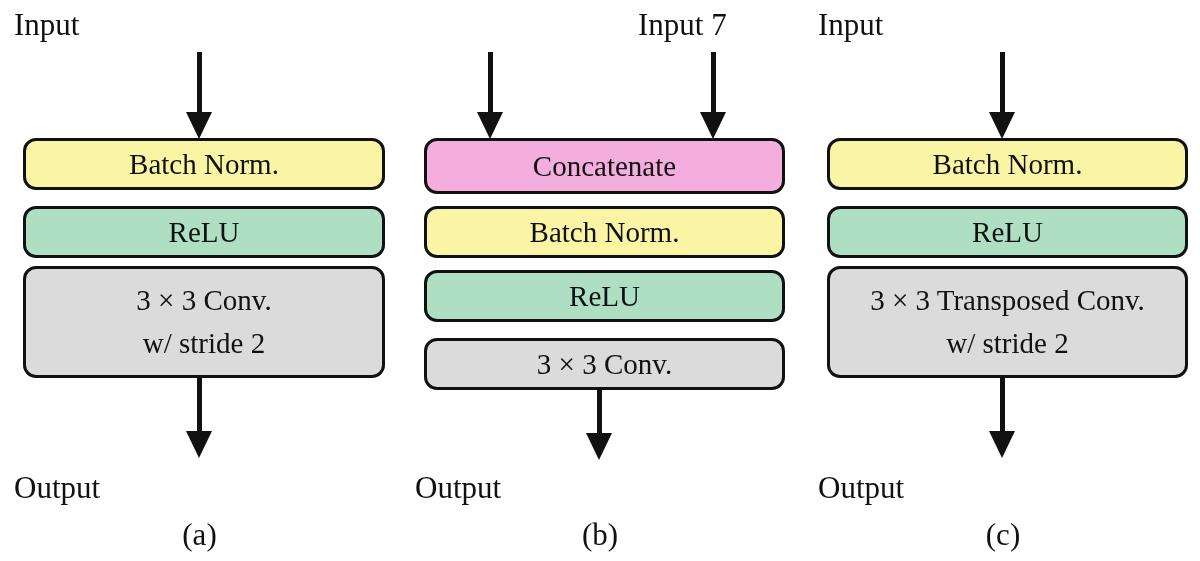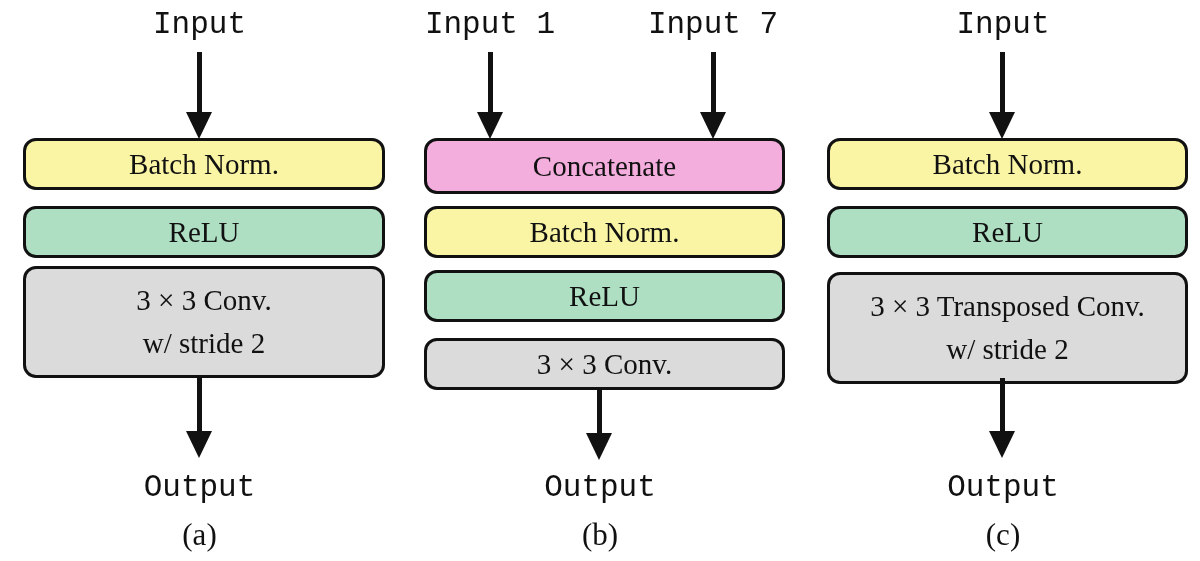--- a/index.html
+++ b/index.html
@@ -5,21 +5,21 @@
   html,body{margin:0;padding:0;background:#fff;}
   #canvas{
     position:relative;width:1200px;height:561px;background:#ffffff;
     font-family:"Liberation Serif","DejaVu Serif",serif;color:#111;overflow:hidden;
   }
   .col{position:absolute;top:0;height:561px;}
   #col-a{left:14px;width:371px;}
   #col-b{left:415px;width:370px;}
   #col-c{left:818px;width:370px;}
   .io-label{
-    position:absolute;text-align:center;font-size:31px;line-height:34px;white-space:nowrap;font-family:Liberation Mono, monospace;
+    position:absolute;text-align:left;font-size:31px;line-height:34px;white-space:nowrap;
   }
   .box{
     position:absolute;left:0;right:0;
     border:3px solid #111;border-radius:13px;
     display:flex;flex-direction:column;justify-content:center;align-items:center;
     font-size:29px;text-align:center;box-sizing:border-box;margin-left:9px;
   }
   .box-line{line-height:1.48;}
   .box-line:empty{display:none;}
   .arrow{position:absolute;width:27px;}
@@ -65,21 +65,20 @@
       <div class="shaft" style="height:55px;"></div>
       <div class="head" style="top:53px;"></div>
     </div>
 
     <div class="io-label" style="left:0;width:100%;top:471px;">Output</div>
 
     <div class="caption" style="top:517px;">(a)</div>
   </div>
 
   <div class="col" id="col-b">
-    <div class="io-label" style="left:0px;width:150px;top:8px;">Input 1</div>
     <div class="io-label" style="left:223px;width:150px;top:8px;">Input 7</div>
 
     <div class="arrow" style="left:62px;top:52px;">
       <div class="shaft" style="height:62px;"></div>
       <div class="head" style="top:60px;"></div>
     </div>
     <div class="arrow" style="left:285px;top:52px;">
       <div class="shaft" style="height:62px;"></div>
       <div class="head" style="top:60px;"></div>
     </div>
@@ -125,21 +124,21 @@
     <div class="box" style="top: 138px; height: 52px; background: rgb(250, 245, 164);">
       <span class="box-line">Batch Norm.</span>
 
     </div>
 
     <div class="box" style="top: 206px; height: 52px; background: rgb(174, 223, 195);">
       <span class="box-line">ReLU</span>
 
     </div>
 
-    <div class="box" style="top: 272px; height: 112px; background: rgb(219, 219, 219);">
+    <div class="box" style="top: 266px; height: 112px; background: rgb(219, 219, 219);">
       <span class="box-line">3 × 3 Transposed Conv.</span>
       <span class="box-line">w/ stride 2</span>
     </div>
 
     <div class="arrow" style="left:171px;top:378px;">
       <div class="shaft" style="height:55px;"></div>
       <div class="head" style="top:53px;"></div>
     </div>
 
     <div class="io-label" style="left:0;width:100%;top:471px;">Output</div>

